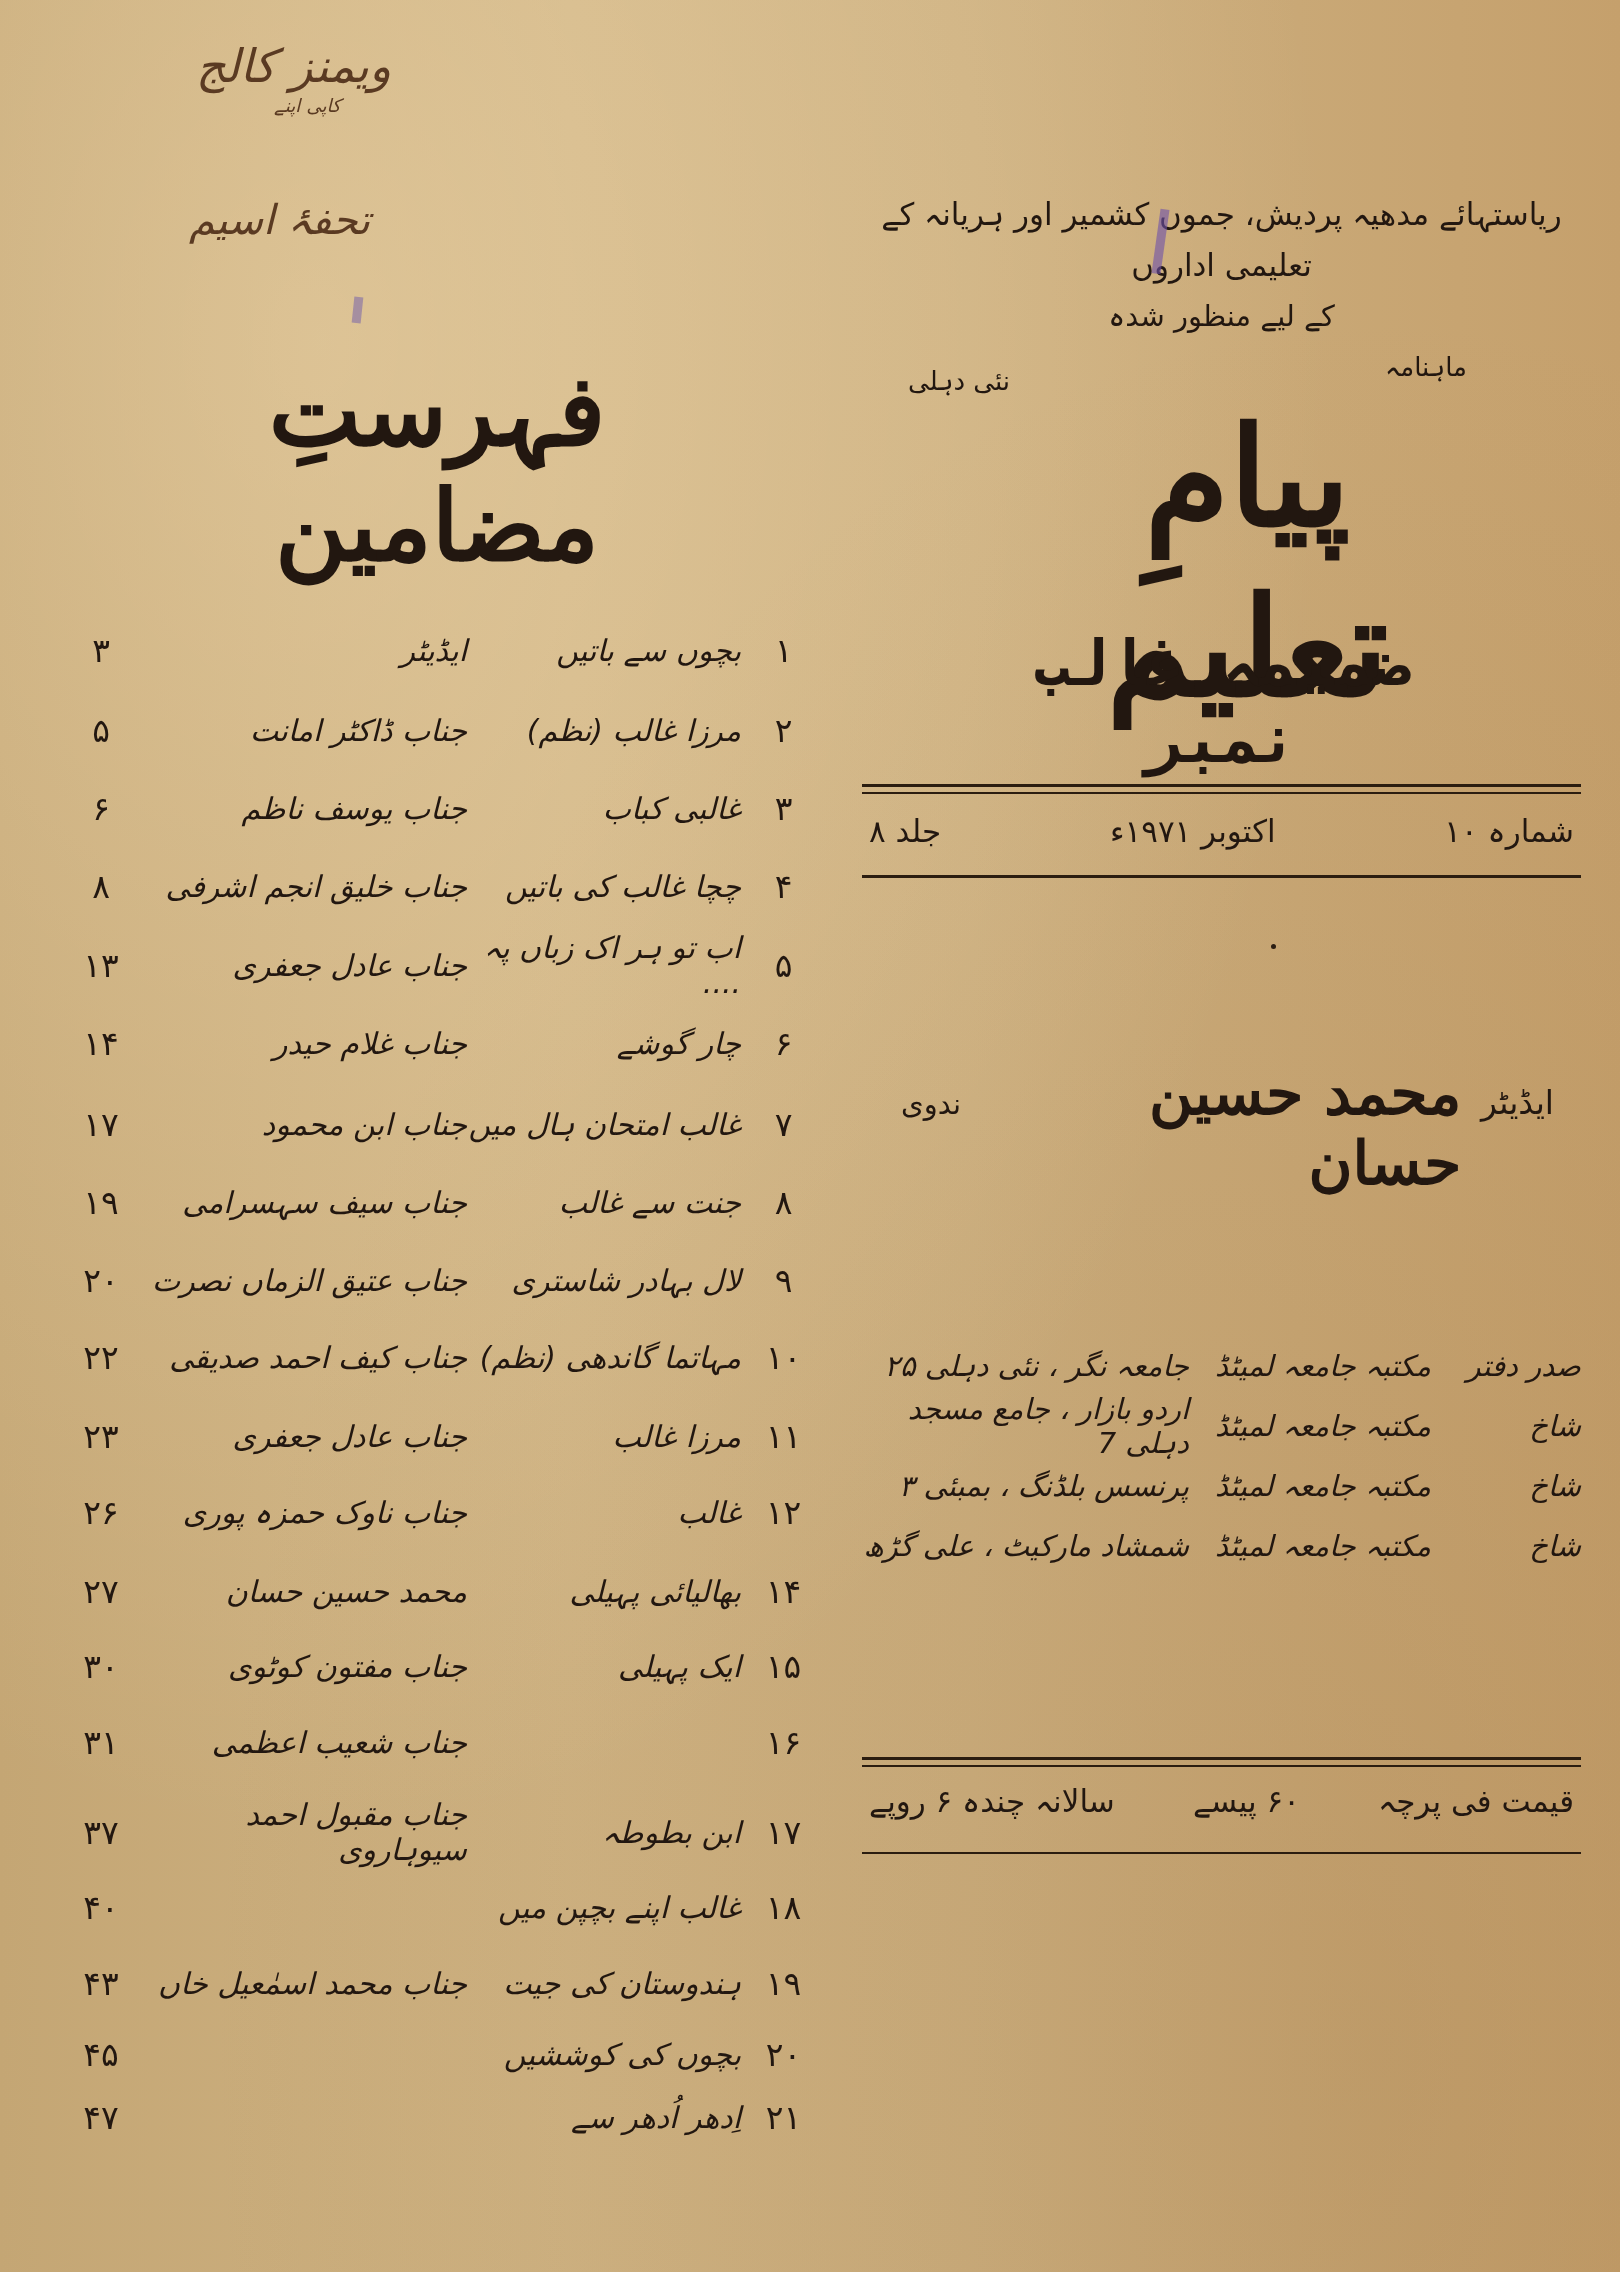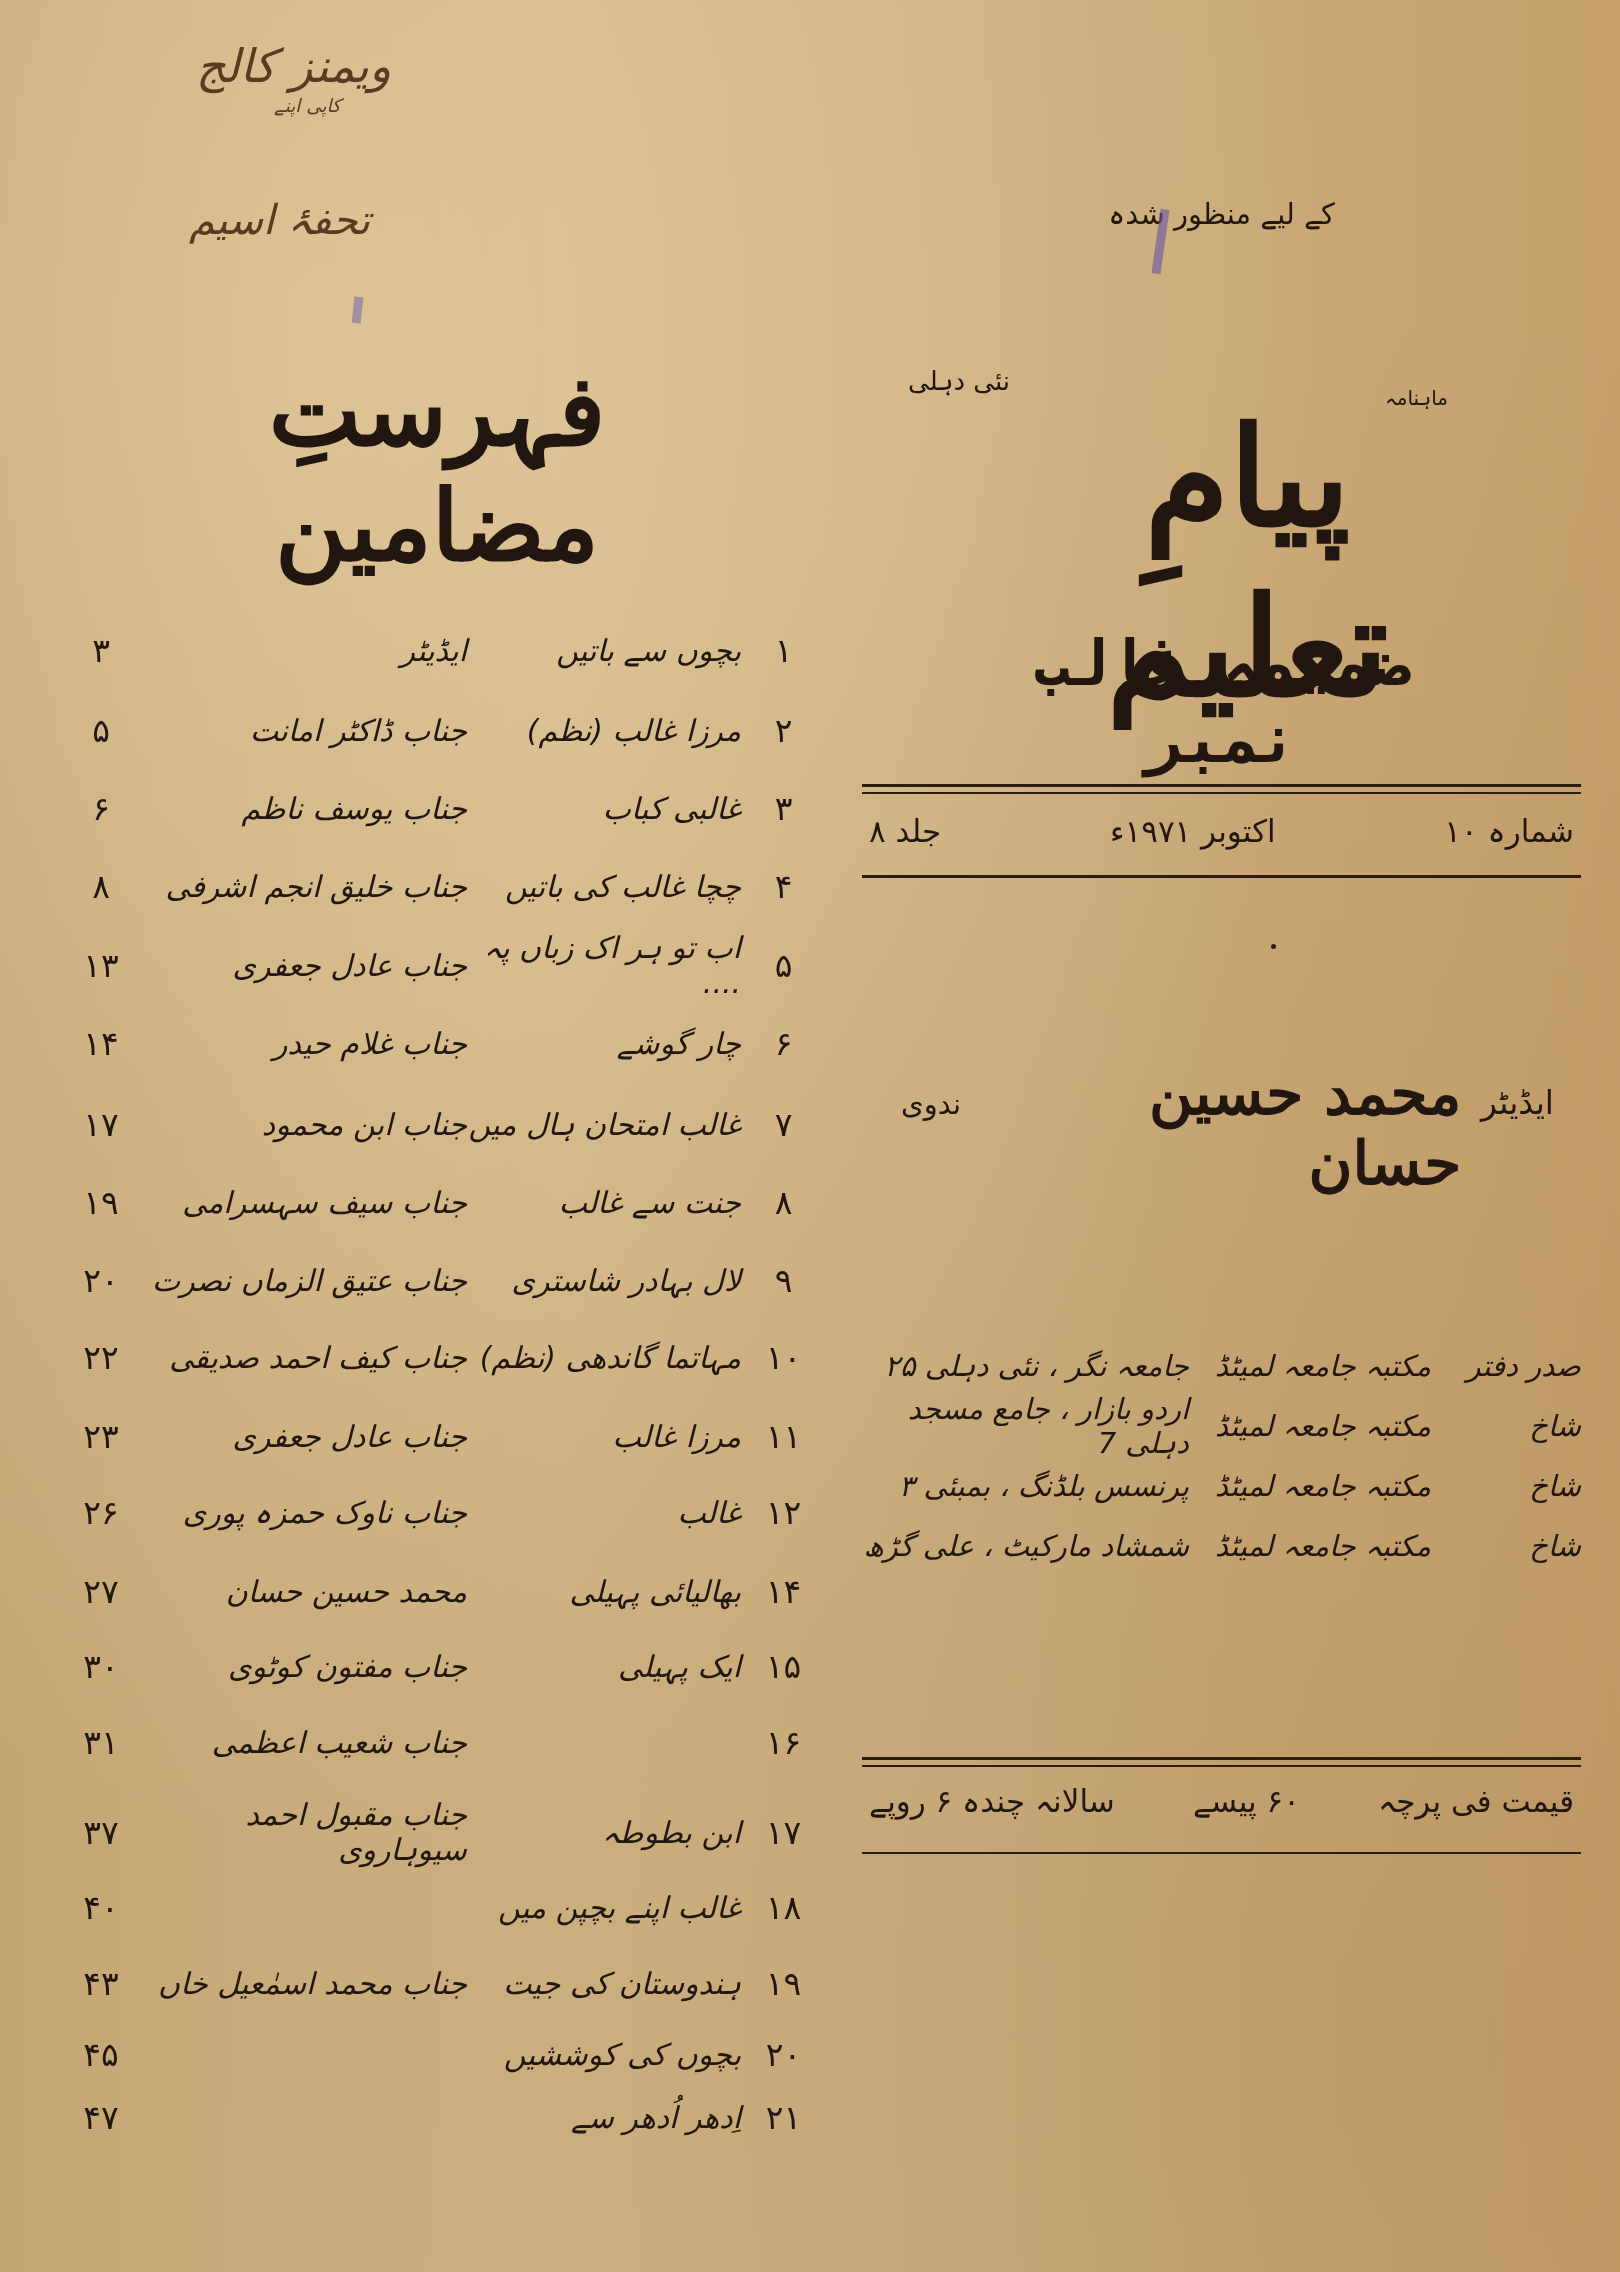--- a/index.html
+++ b/index.html
@@ -17,21 +17,21 @@
       linear-gradient(90deg, #c4a674 0%, #cfb383 35%, #cdb080 60%, #c5a06c 100%);
     overflow:hidden;
   }
   [dir="rtl"] { direction:rtl; }
   .abs { position:absolute; }
   .ink { color:#221710; }
 
   
   .approval { left:869px; top:189px; width:705px; text-align:center; font-size:31px; line-height:51px; }
   .approval .l2 { font-size:29px; }
-  .monthly { left:1385px; top:386px; font-size:20px; }
+  .monthly { left:1385px; top:352px; font-size:26px; }
   .city { left:908px; top:366px; font-size:26px; }
   .title { left:1019px; top:392px; width:457px; text-align:center; font-family:"DejaVu Serif", serif; font-weight:bold; font-size:137px; line-height:170px; letter-spacing:1.3px; }
   .supplement { left:941px; top:627px; width:562px; text-align:center; font-family:Liberation Mono, monospace; font-weight:bold; font-size:63px; }
 
   .rule { left:862px; width:719px; height:0; border-top:3.3px solid #2b1d10; }
   .rule2 { left:862px; width:719px; height:0; border-top:2px solid #2b1d10; }
   .issue-row { left:869px; top:813px; width:705px; display:flex; justify-content:space-between; font-size:31px; }
 
   .dot { left:1271px; top:944px; width:5.2px; height:5.2px; border-radius:50%; background:#2a1d12; }
   .editor-row { left:901px; top:1058px; width:653px; display:flex; align-items:baseline; justify-content:center; gap:19.6px; }
@@ -63,20 +63,21 @@
   .toc-row .auth { position:absolute; right:382px; width:333px; text-align:right; }
   .toc-row .pg  { position:absolute; left:26px; width:72px; text-align:center; font-style:normal; font-size:33px; }
   .purple-mark2 { left:1156px; top:209px; width:9.1px; height:65px; background:rgba(110,80,170,0.6); transform:rotate(8deg); }
 </style>
 </head>
 <body>
 
 <div class="page">
 
   <div class="abs approval ink" dir="rtl">
+    <div>ریاستہائے مدھیہ پردیش، جموں کشمیر اور ہریانہ کے تعلیمی اداروں</div>
     <div class="l2">کے لیے منظور شدہ</div>
   </div>
   <div class="abs purple-mark2"></div>
 
   <div class="abs monthly ink" dir="rtl">ماہنامہ</div>
   <div class="abs city ink" dir="rtl">نئی دہلی</div>
   <div class="abs title ink" dir="rtl">پیامِ تعلیم</div>
   <div class="abs supplement ink" dir="rtl">ضمیمہ غالب نمبر</div>
 
   <div class="abs rule" style="top:784px;"></div>

